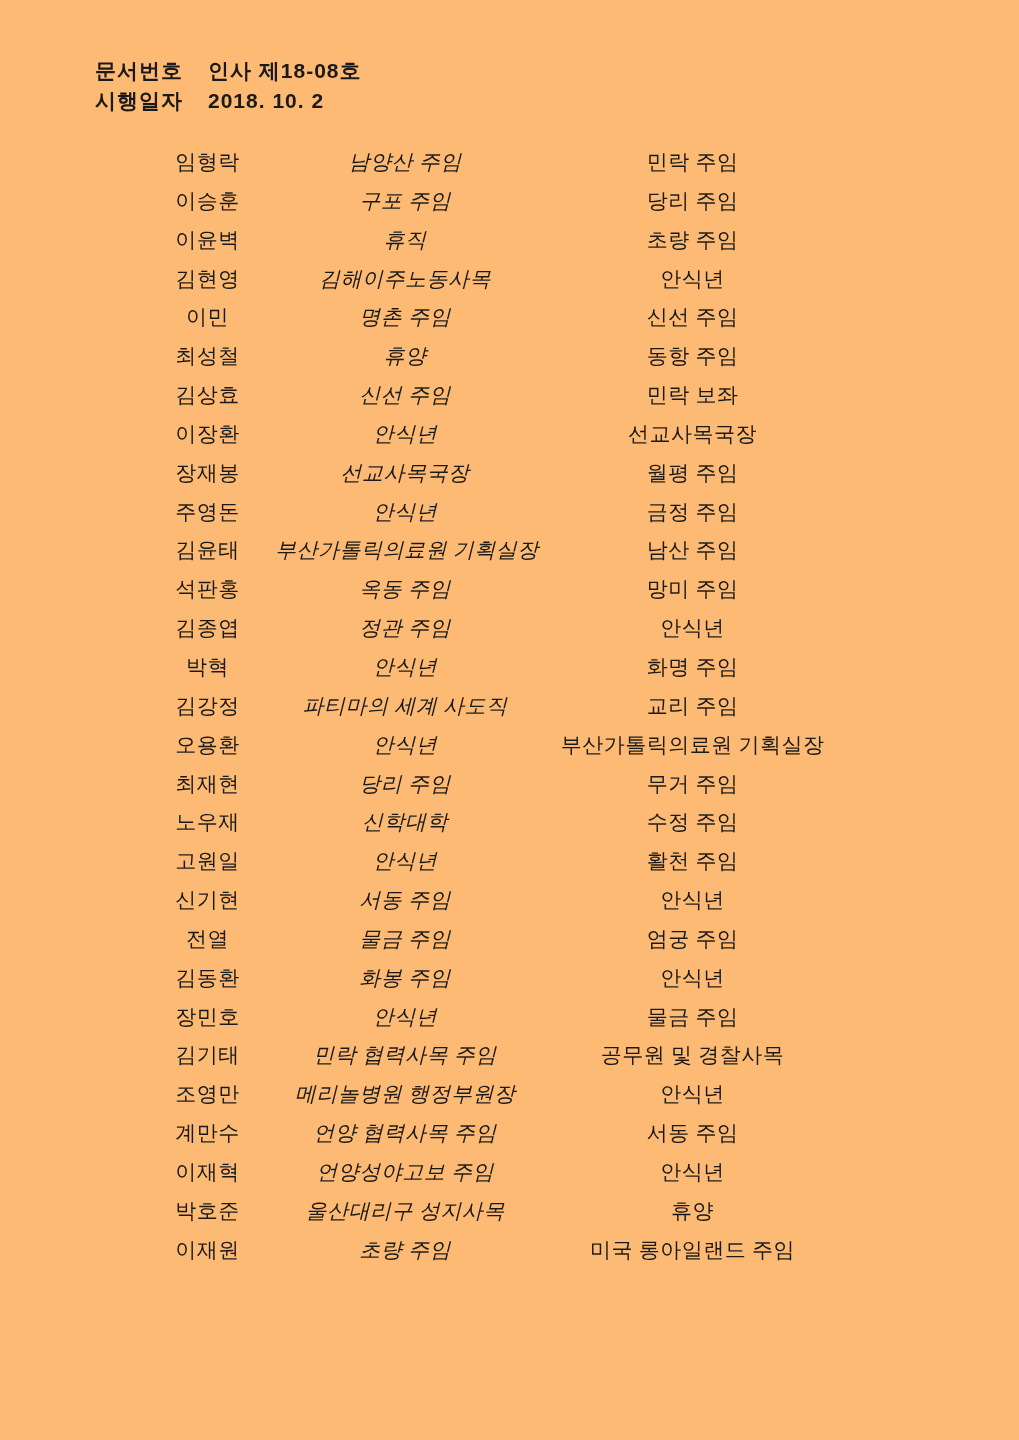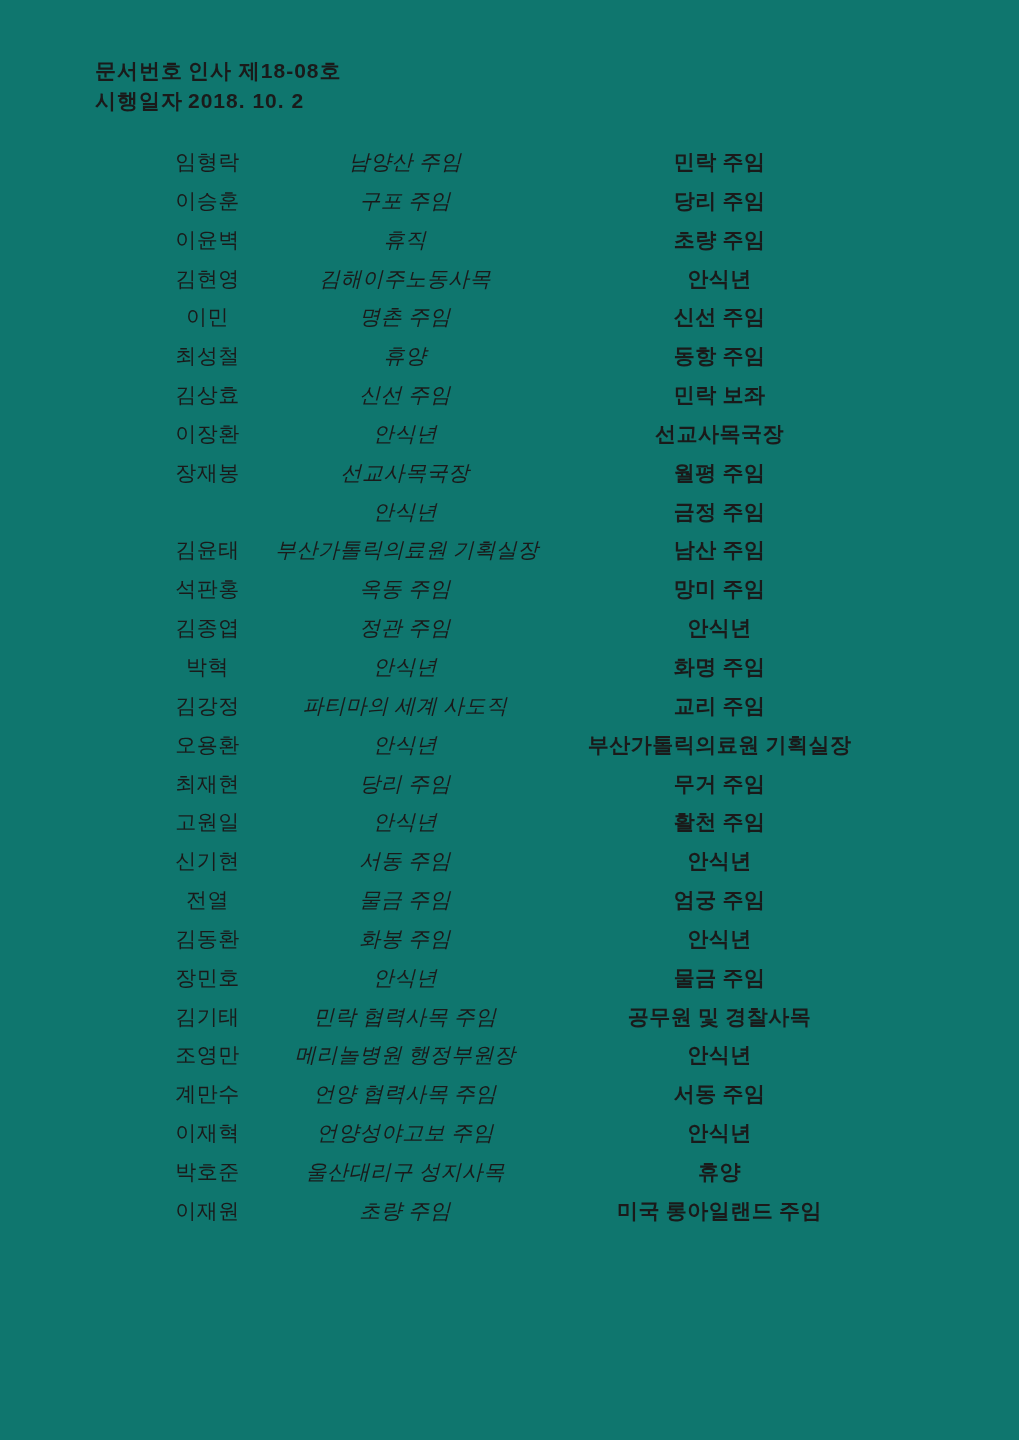--- a/index.html
+++ b/index.html
@@ -5,39 +5,39 @@
   html, body {
     margin: 0;
     padding: 0;
     background: #e8e8e8;
   }
   .page {
     position: relative;
     width: 1019px;
     height: 1440px;
     margin: 0 auto;
-    background: #0f766e;
+    background: #fdba74;
     color: #1a1a1a;
     font-family: "Liberation Serif", "DejaVu Serif", serif;
     overflow: hidden;
   }
   .doc-header {
     position: absolute;
     left: 95px;
     top: 56px;
     font-family: "Liberation Sans", "DejaVu Sans", sans-serif;
     font-weight: 700;
     font-size: 21px;
     line-height: 30px;
     letter-spacing: 1px;
     white-space: nowrap;
   }
   .header-line { display: flex; }
   .header-label { width: 93px; }
-  .header-value { }
+  .header-value { margin-left: 20px; }
 
   .roster {
     position: absolute;
     top: 143px;
     left: 0;
     width: 835px;
   }
   .row {
     position: relative;
     height: 38.85px;
@@ -47,21 +47,21 @@
     top: 0;
     height: 38.85px;
     line-height: 38.85px;
     text-align: center;
     white-space: nowrap;
     font-size: 21px;
     letter-spacing: 0.5px;
   }
   .cell.name { left: 100px; width: 215px; }
   .cell.prev { left: 275px; width: 260px; font-style: italic; }
-  .cell.next { left: 572px; width: 295px; font-weight: bold; }
+  .cell.next { left: 545px; width: 295px; }
 </style>
 </head>
 <body>
 
 <div class="page">
 
   <div class="doc-header">
     <div class="header-line">
       <span class="header-label">문서번호</span>
       <span class="header-value">인사 제18-08호</span>
@@ -112,20 +112,21 @@
         <div class="cell name">이장환</div>
         <div class="cell prev">안식년</div>
         <div class="cell next">선교사목국장</div>
       </div>
       <div class="row">
         <div class="cell name">장재봉</div>
         <div class="cell prev">선교사목국장</div>
         <div class="cell next">월평 주임</div>
       </div>
       <div class="row">
+        <div class="cell name">주영돈</div>
         <div class="cell prev">안식년</div>
         <div class="cell next">금정 주임</div>
       </div>
       <div class="row">
         <div class="cell name">김윤태</div>
         <div class="cell prev">부산가톨릭의료원 기획실장</div>
         <div class="cell next">남산 주임</div>
       </div>
       <div class="row">
         <div class="cell name">석판홍</div>
@@ -151,20 +152,25 @@
         <div class="cell name">오용환</div>
         <div class="cell prev">안식년</div>
         <div class="cell next">부산가톨릭의료원 기획실장</div>
       </div>
       <div class="row">
         <div class="cell name">최재현</div>
         <div class="cell prev">당리 주임</div>
         <div class="cell next">무거 주임</div>
       </div>
       <div class="row">
+        <div class="cell name">노우재</div>
+        <div class="cell prev">신학대학</div>
+        <div class="cell next">수정 주임</div>
+      </div>
+      <div class="row">
         <div class="cell name">고원일</div>
         <div class="cell prev">안식년</div>
         <div class="cell next">활천 주임</div>
       </div>
       <div class="row">
         <div class="cell name">신기현</div>
         <div class="cell prev">서동 주임</div>
         <div class="cell next">안식년</div>
       </div>
       <div class="row">

